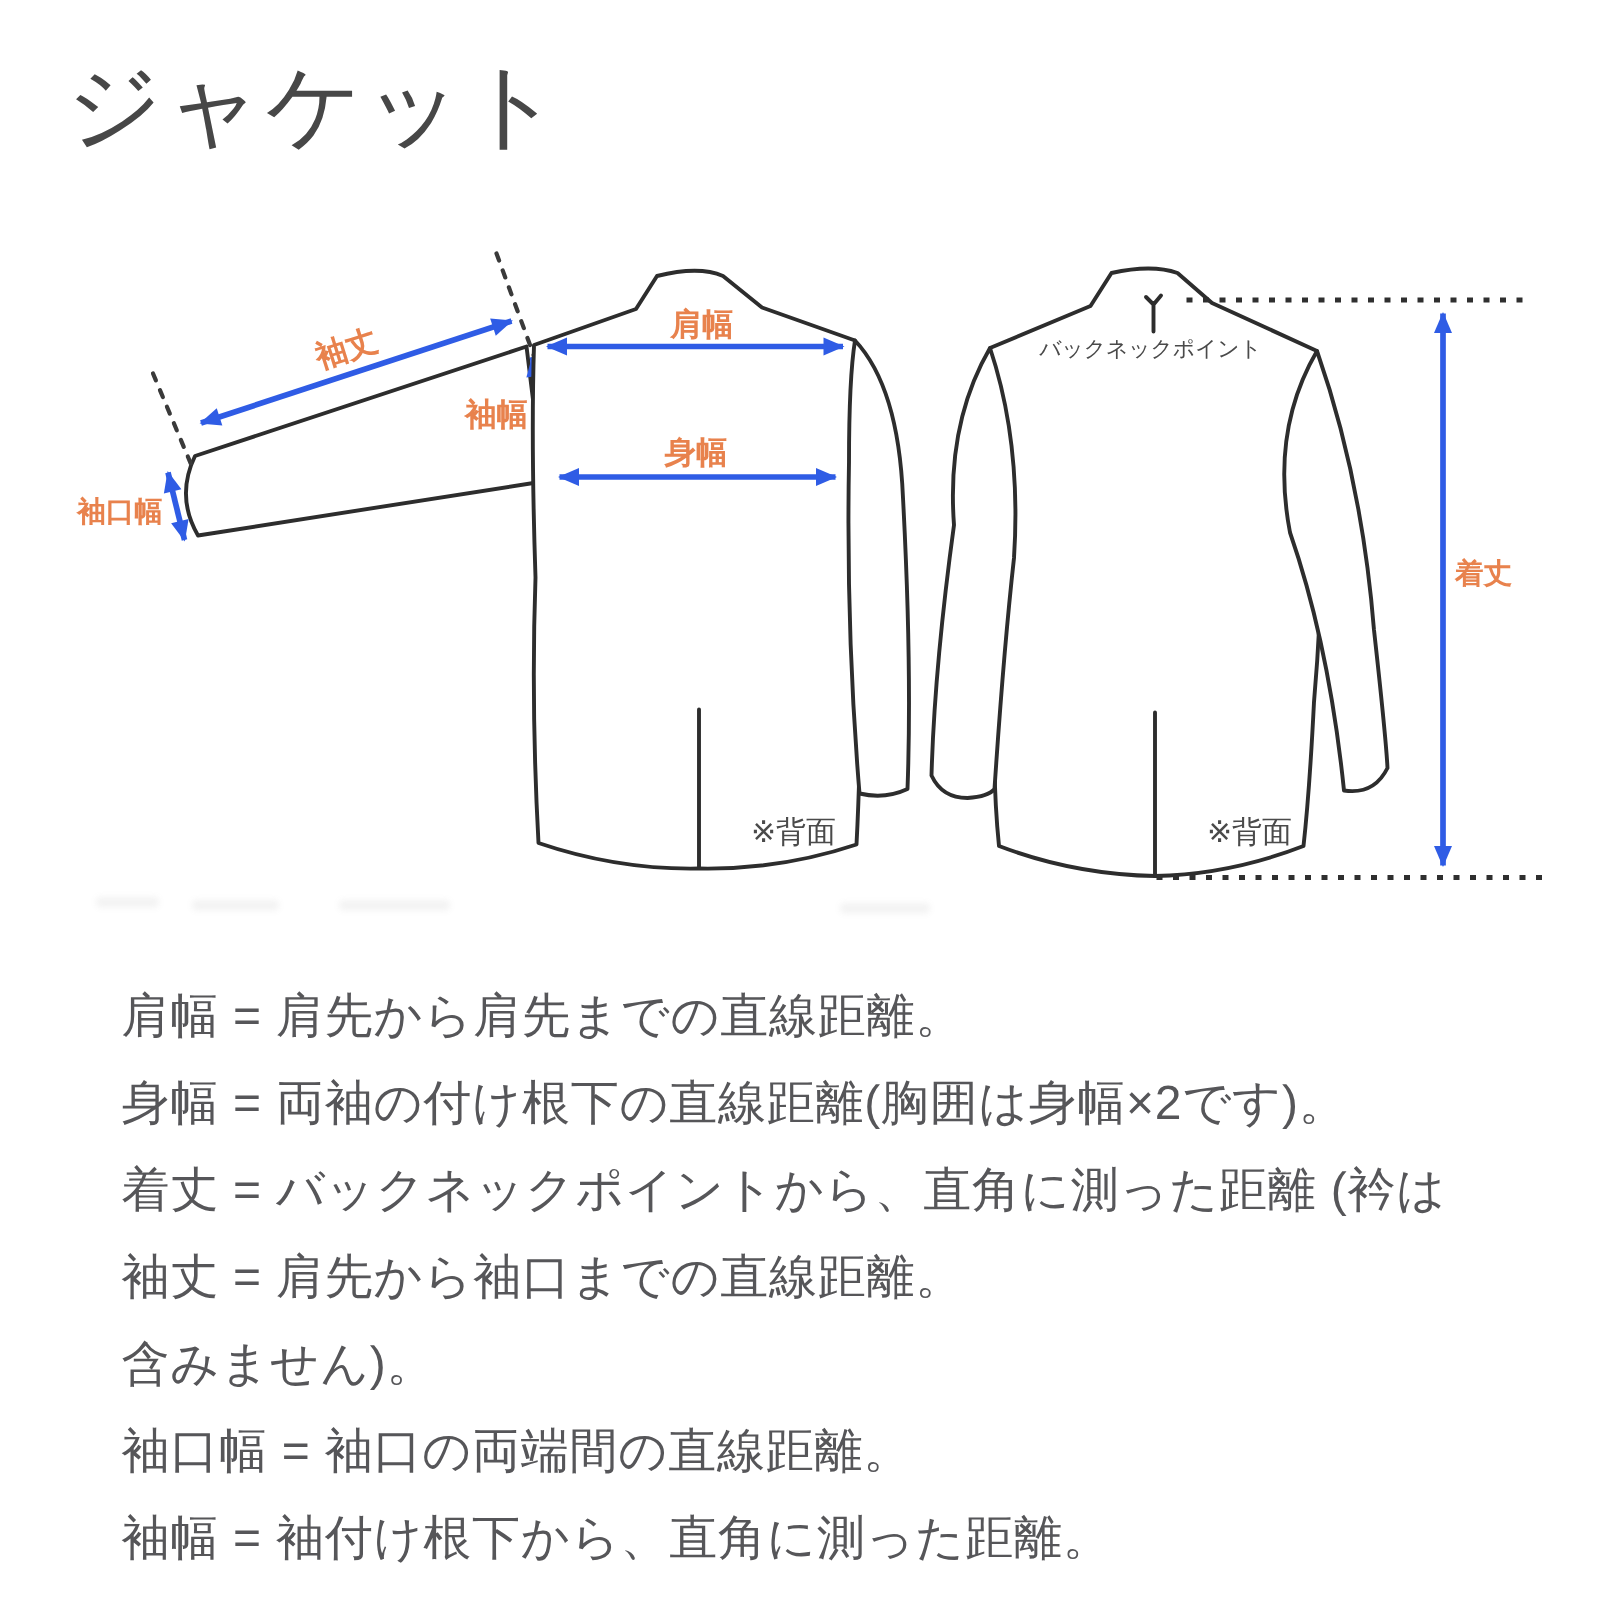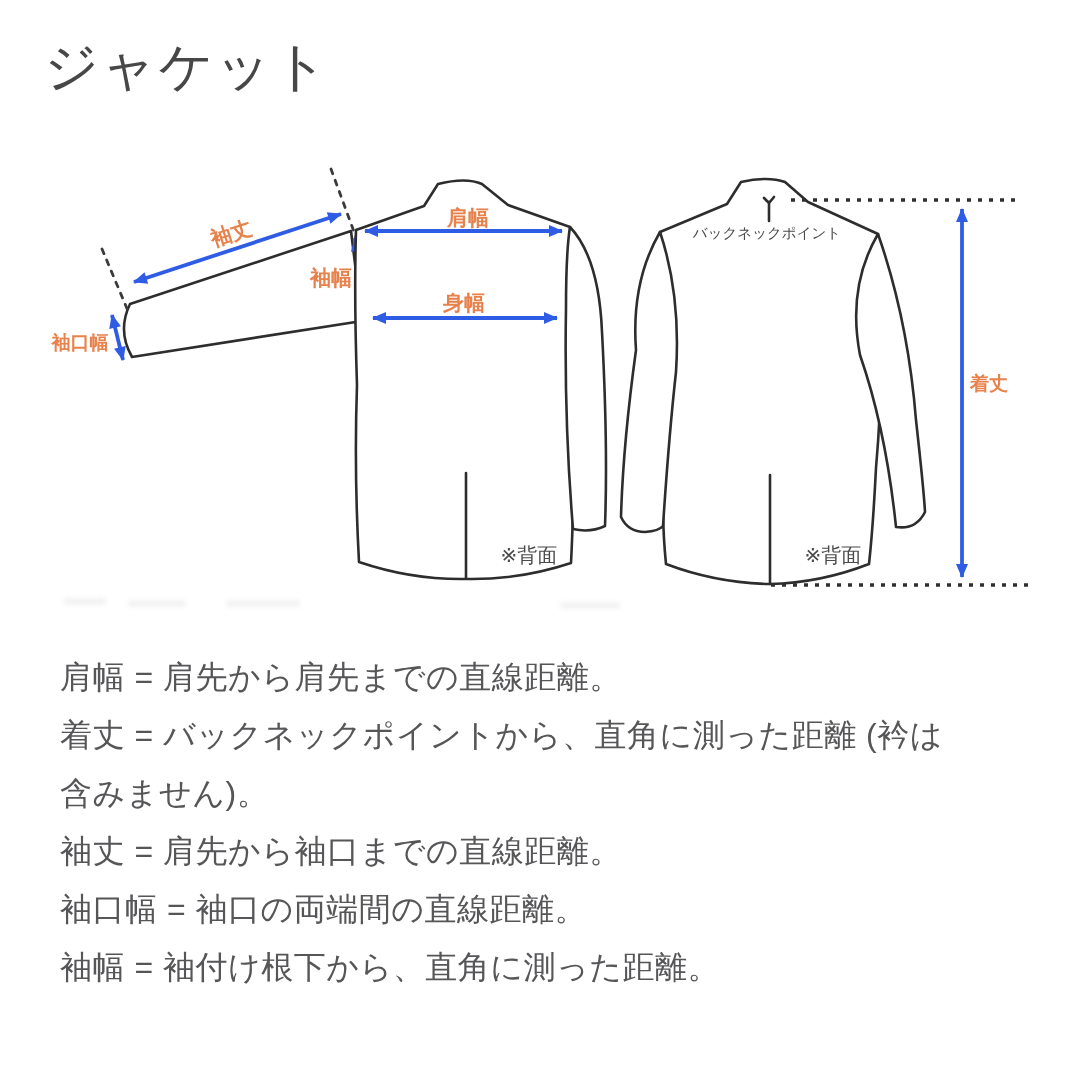--- a/index.html
+++ b/index.html
@@ -3,21 +3,21 @@
 <meta charset="utf-8">
 <style>
   html,body{margin:0;padding:0;}
   body{
     width:1080px;height:1080px;position:relative;overflow:hidden;
     background:var(--background,#fff);
     font-family:"Liberation Sans","DejaVu Sans",sans-serif;
   }
   .page-title{
     position:absolute;left:44px;top:34px;
-    font-size:54px;line-height:1.2;letter-spacing:2px;
+    font-size:63px;line-height:1.2;letter-spacing:2px;
     color:var(--title_gray,#474747);
     font-weight:400;white-space:nowrap;
   }
   .diagram-svg{position:absolute;left:0;top:0;width:1080px;height:1080px;}
   .outline{fill:#ffffff;stroke:var(--outline,#2d2d2d);stroke-width:2.6;
     stroke-linejoin:round;stroke-linecap:round;}
   .thinline{fill:none;stroke:var(--outline,#2d2d2d);stroke-width:2.6;stroke-linecap:round;}
   .dashline{fill:none;stroke:#3a3a3a;stroke-width:2.8;stroke-dasharray:5 7;stroke-linecap:round;}
   .dotline{fill:none;stroke:#2f2f2f;stroke-width:3.4;stroke-dasharray:4 7;}
   .marrow{fill:none;stroke:var(--arrow_blue,#2f5ce5);stroke-width:3.8;}
@@ -26,21 +26,21 @@
     font-family:"Liberation Sans","DejaVu Sans",sans-serif;}
   .mlabel.small{font-size:19px;}
   .note{fill:var(--annotation_gray,#4a4a4a);font-size:20px;font-weight:400;
     font-family:"Liberation Sans","DejaVu Sans",sans-serif;}
   .note.tiny{font-size:14.5px;}
   .definitions{
     position:absolute;left:60px;top:648px;width:1010px;
     font-size:32px;line-height:58px;color:var(--body_text,#565659);
     letter-spacing:0.5px;
   }
-  .def-line{white-space:nowrap;}
+  .def-line{white-space:nowrap;margin-left:21px;}
   .ghost{position:absolute;height:7px;background:#8a8a8a;opacity:.10;
     filter:blur(2px);border-radius:3px;}
 </style>
 </head>
 <body>
 
 <div class="page-title">ジャケット</div>
 
 <svg class="diagram-svg" viewBox="0 0 1080 1080">
   <defs>
@@ -91,18 +91,19 @@
   <text class="note" text-anchor="middle" dominant-baseline="central" x="833" y="555">※背面</text>
 </svg>
 
 <div class="ghost" style="left:64px;top:598px;width:42px;"></div>
 <div class="ghost" style="left:128px;top:600px;width:58px;"></div>
 <div class="ghost" style="left:226px;top:600px;width:74px;"></div>
 <div class="ghost" style="left:560px;top:602px;width:60px;"></div>
 
 <div class="definitions">
   <div class="def-line">肩幅 = 肩先から肩先までの直線距離。</div>
+  <div class="def-line">身幅 = 両袖の付け根下の直線距離(胸囲は身幅×2です)。</div>
   <div class="def-line">着丈 = バックネックポイントから、直角に測った距離 (衿は</div>
+  <div class="def-line">袖丈 = 肩先から袖口までの直線距離。</div>
   <div class="def-line">含みません)。</div>
-  <div class="def-line">袖丈 = 肩先から袖口までの直線距離。</div>
   <div class="def-line">袖口幅 = 袖口の両端間の直線距離。</div>
   <div class="def-line">袖幅 = 袖付け根下から、直角に測った距離。</div>
 </div>
 
 </body></html>

